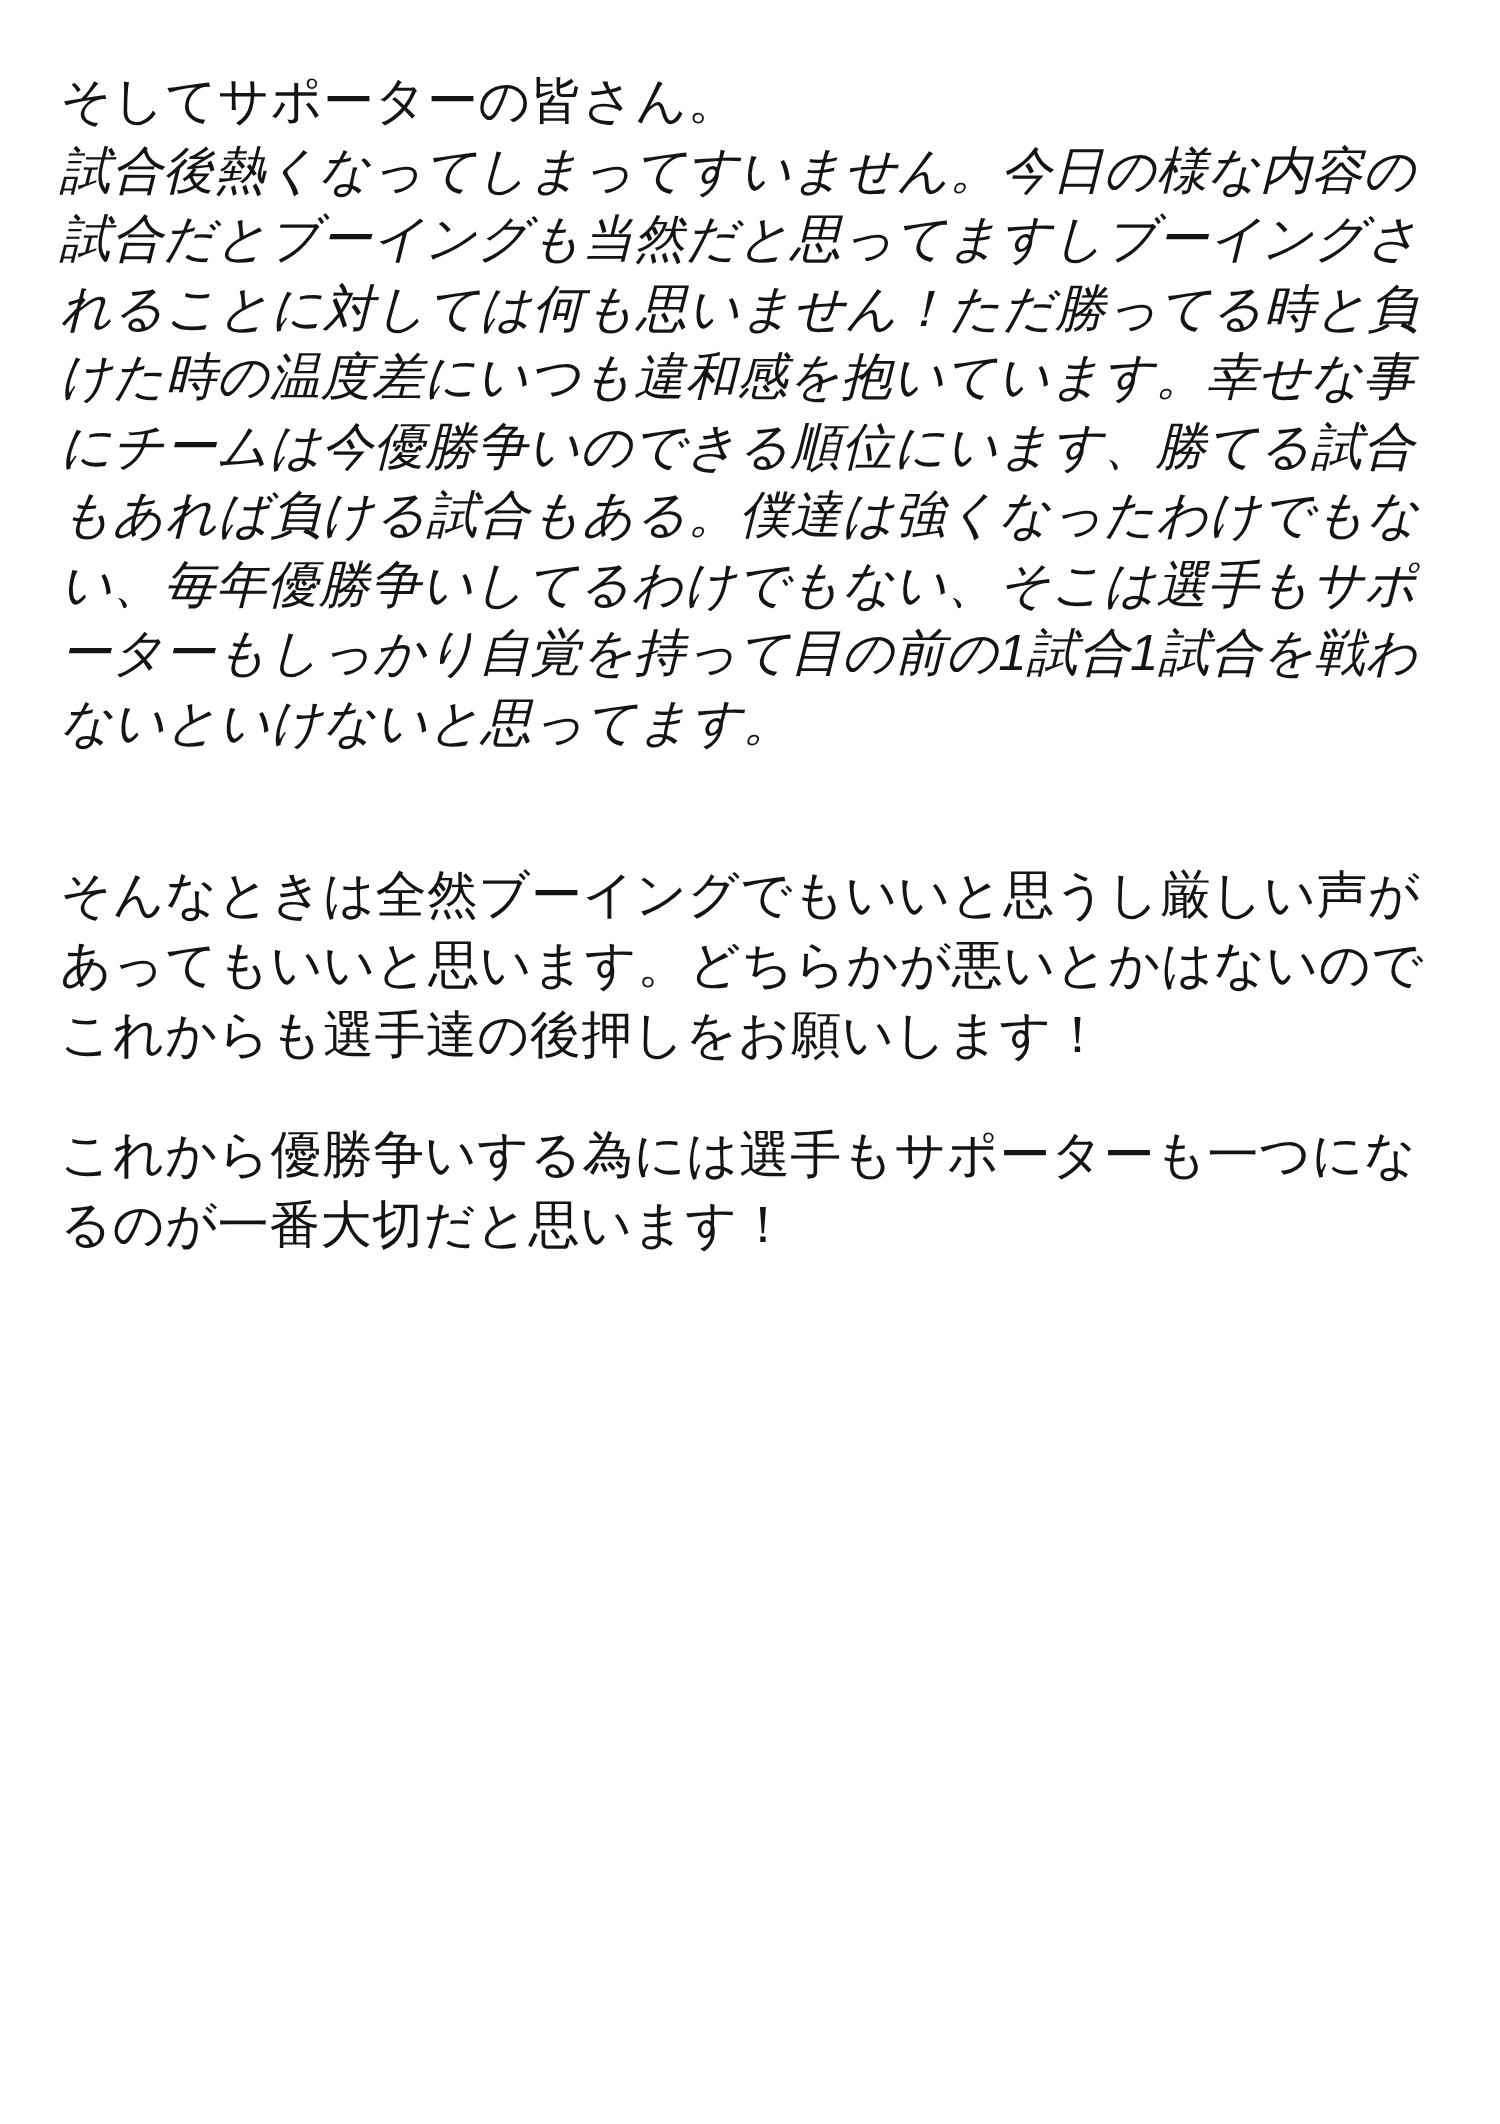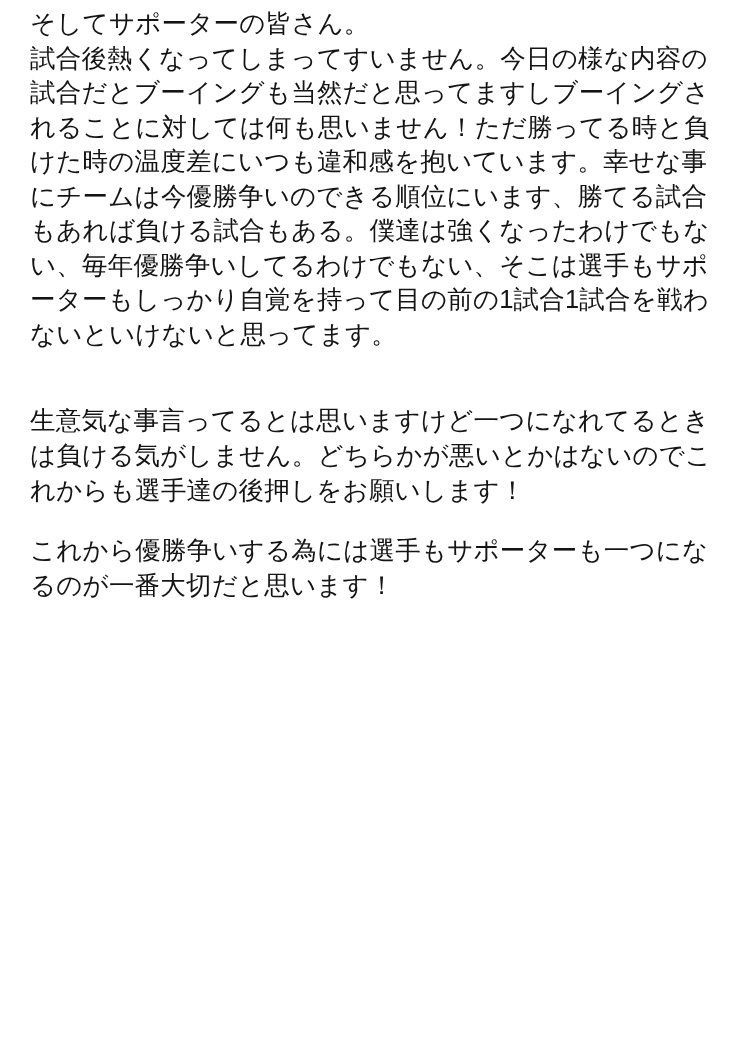--- a/index.html
+++ b/index.html
@@ -10,53 +10,54 @@
   body {
     width: 750px;
     min-height: 1062px;
     font-family: "Liberation Sans", "DejaVu Sans", sans-serif;
     color: #1a1a1a;
   }
   #document-page {
     width: 750px;
     min-height: 1062px;
     box-sizing: border-box;
-    padding: 6px 26px 10px 30px;
+    padding: 34px 26px 10px 30px;
     background: #ffffff;
   }
   .para {
     font-size: 25.5px;
     line-height: 1.355;
     letter-spacing: 0.2px;
     margin: 0;
     text-align: left;
     word-break: break-all;
     color: #141414;
   }
   .para + .para {
     margin-top: 0;
+    font-style: italic;
   }
   .spacer {
     height: 26px;
   }
 </style>
 </head>
 <body>
 
 <div id="document-page">
 
   <p class="para">そしてサポーターの皆さん。</p>
   <p class="para">試合後熱くなってしまってすいません。今日の様な内容の試合だとブーイングも当然だと思ってますしブーイングされることに対しては何も思いません！ただ勝ってる時と負けた時の温度差にいつも違和感を抱いています。幸せな事にチームは今優勝争いのできる順位にいます、勝てる試合もあれば負ける試合もある。僕達は強くなったわけでもない、毎年優勝争いしてるわけでもない、そこは選手もサポーターもしっかり自覚を持って目の前の1試合1試合を戦わないといけないと思ってます。</p>
 
   <div class="spacer"></div>
 
 
   <div class="spacer"></div>
 
-  <p class="para">生意気な事言ってるとは思いますけど一つになれてるときは負ける気がしません。どちらかが悪いとかはないのでこれからも選手達の後押しをお願いします！</p>
+  <p class="para">そんなときは全然ブーイングでもいいと思うし厳しい声があってもいいと思います。どちらかが悪いとかはないのでこれからも選手達の後押しをお願いします！</p>
 
   <div class="spacer"></div>
 
   <p class="para">これから優勝争いする為には選手もサポーターも一つになるのが一番大切だと思います！</p>
 
   <div class="spacer"></div>
 
 
   <div class="spacer"></div>
 

